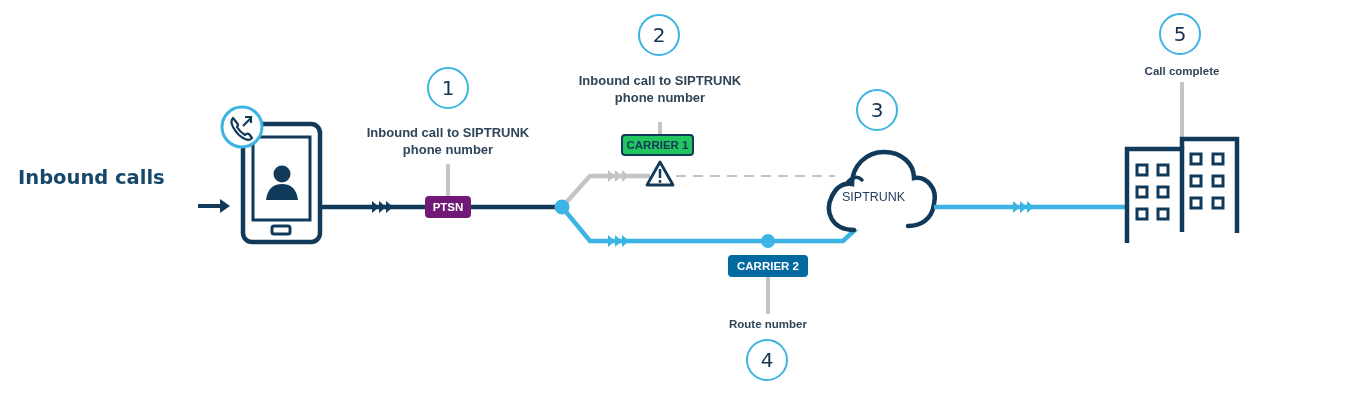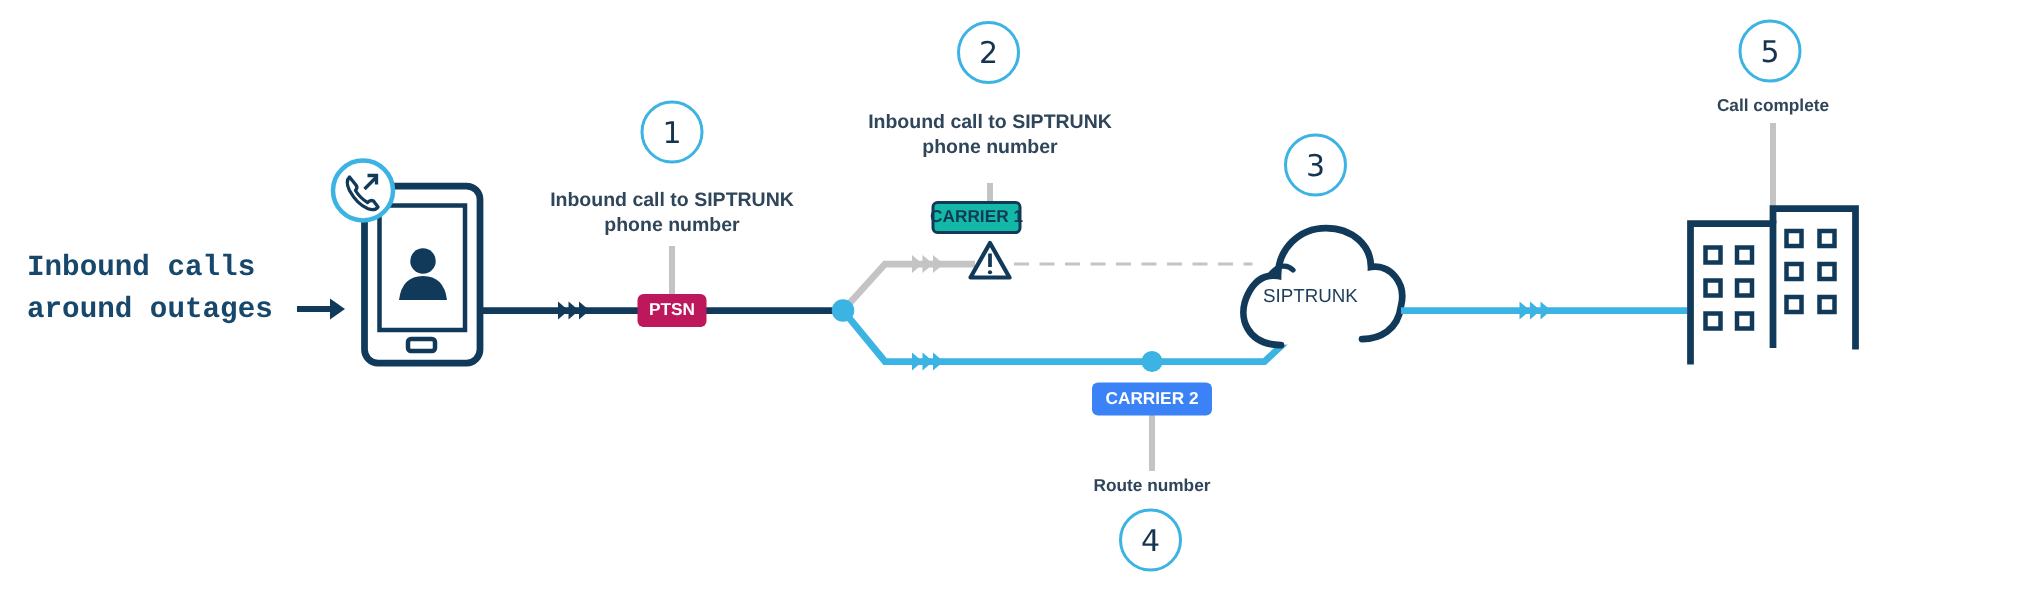--- a/index.html
+++ b/index.html
@@ -1,31 +1,31 @@
 <!DOCTYPE html>
 <html><head>
 <meta charset="utf-8">
 <style>
   html, body { margin:0; padding:0; background:#ffffff; }
   body { width:1345px; height:400px; position:relative; overflow:hidden;
          font-family:"Liberation Sans", sans-serif; }
   #stage { position:absolute; left:0; top:0; width:1345px; height:400px; }
   .headline { position:absolute; left:18px; top:164px; color:#17486b;
               font-family:"DejaVu Sans", sans-serif; font-weight:bold; font-size:19.5px; line-height:28px; }
-  .headline div { white-space:nowrap;font-family:Liberation Mono, monospace; }
+  .headline div { white-space:nowrap; }
   .step-label { position:absolute; color:#2f4559; font-weight:bold; font-size:13px; text-align:center; line-height:17px; white-space:nowrap; }
   .step-label.small { font-size:11.5px; }
   .num { position:absolute; width:42px; height:42px; border:2.5px solid #3bb3e3; border-radius:50%;
          box-sizing:border-box; display:flex; align-items:center; justify-content:center;
          color:#16344f; font-family:"DejaVu Sans", sans-serif; font-size:20px; background:#fff; }
   .badge { position:absolute; height:22px; display:flex; align-items:center; justify-content:center;
            font-weight:bold; font-size:11.5px; border-radius:4px; box-sizing:border-box; white-space:nowrap; }
-  .badge.ptsn { background:#be185d; color:#fff; width:46px; }
-  .badge.c1 { background:#14b8a6; color:#113a5a; border:2px solid #113a5a; width:60px; }
-  .badge.c2 { background:#3b82f6; color:#fff; width:80px; }
+  .badge.ptsn { background:#701a75; color:#fff; width:46px; }
+  .badge.c1 { background:#22c55e; color:#113a5a; border:2px solid #113a5a; width:73px; }
+  .badge.c2 { background:#0369a1; color:#fff; width:80px; }
   .cloud-label { position:absolute; color:#1c3c58; font-weight:normal; font-size:12.5px; }
 </style>
 </head>
 <body>
 
 <div id="stage">
 
   <svg width="1345" height="400" style="position:absolute;left:0;top:0">
 
     <g>
@@ -109,21 +109,20 @@
         <rect x="1191" y="176" width="10" height="10"></rect>
           <rect x="1213" y="176" width="10" height="10"></rect>
         <rect x="1191" y="198" width="10" height="10"></rect>
           <rect x="1213" y="198" width="10" height="10"></rect>
       </g>
     </g>
   </svg>
 
   <div class="headline">
     <div>Inbound calls</div>
-    <div>around outages</div>
   </div>
 
   <div class="num" style="left:427px;top:67px">1</div>
   <div class="step-label" style="left:350px;top:124px;width:196px">
     <div>Inbound call to SIPTRUNK</div>
     <div>phone number</div>
   </div>
   <div class="badge ptsn" style="left:425px;top:196px">PTSN</div>
 
   <div class="num" style="left:638px;top:14px">2</div>

